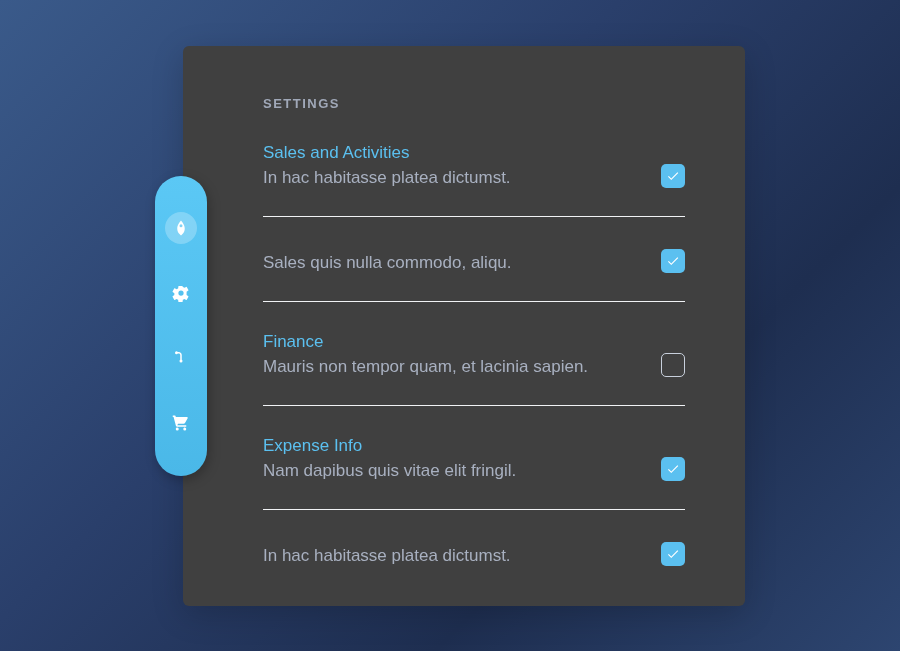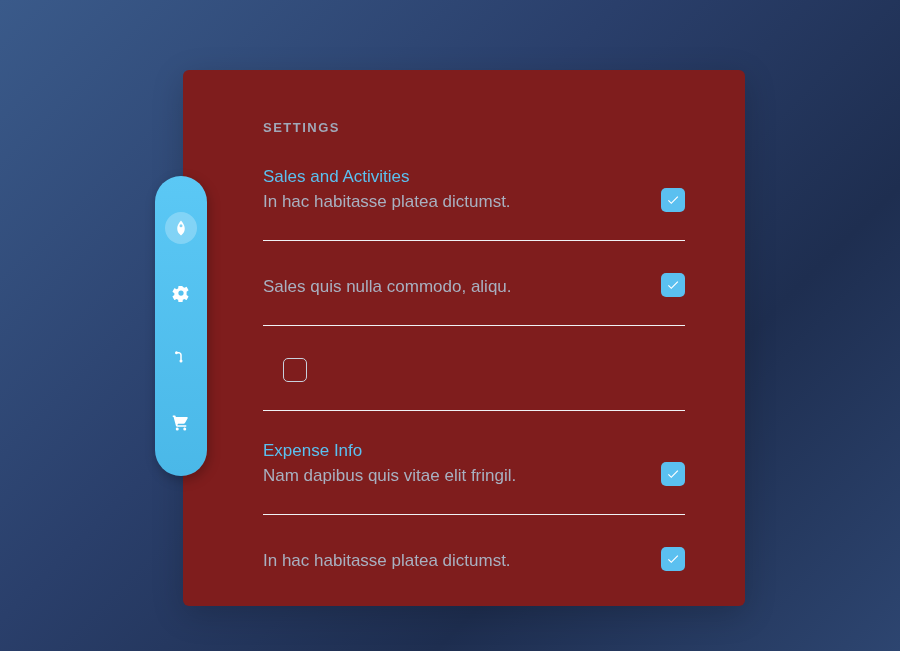--- a/index.html
+++ b/index.html
@@ -60,25 +60,24 @@
       height: 18px;
     }
 
     
     .main-card {
       position: absolute;
       left: 28px;
       top: 0;
       right: 0;
       bottom: 0;
-      background: #7f1d1d;
+      background: #404040;
       border-radius: 6px;
       box-shadow: 0 8px 32px rgba(0,0,0,0.18);
       padding: 50px 60px 50px 80px;
-      margin-top: 24px;
     }
 
     .settings-title {
       font-size: 13px;
       font-weight: 700;
       letter-spacing: 1.5px;
       color: #a0a8b8;
       text-transform: uppercase;
       margin-bottom: 32px;
     }
@@ -201,20 +200,24 @@
           </div>
           <div class="checkbox-wrapper">
             <div class="checkbox checked">
               <svg viewBox="0 0 24 24" xmlns="http://www.w3.org/2000/svg">
                 <path d="M9 16.17L4.83 12l-1.42 1.41L9 19 21 7l-1.41-1.41z"></path>
               </svg>
             </div>
           </div>
         </div>
         <div class="setting-item">
+          <div class="setting-text">
+            <div class="setting-name">Finance</div>
+            <div class="setting-desc">Mauris non tempor quam, et lacinia sapien.</div>
+          </div>
           <div class="checkbox-wrapper">
             <div class="checkbox unchecked"></div>
           </div>
         </div>
         <div class="setting-item">
           <div class="setting-text">
             <div class="setting-name">Expense Info</div>
             <div class="setting-desc">Nam dapibus quis vitae elit fringil.</div>
           </div>
           <div class="checkbox-wrapper">

